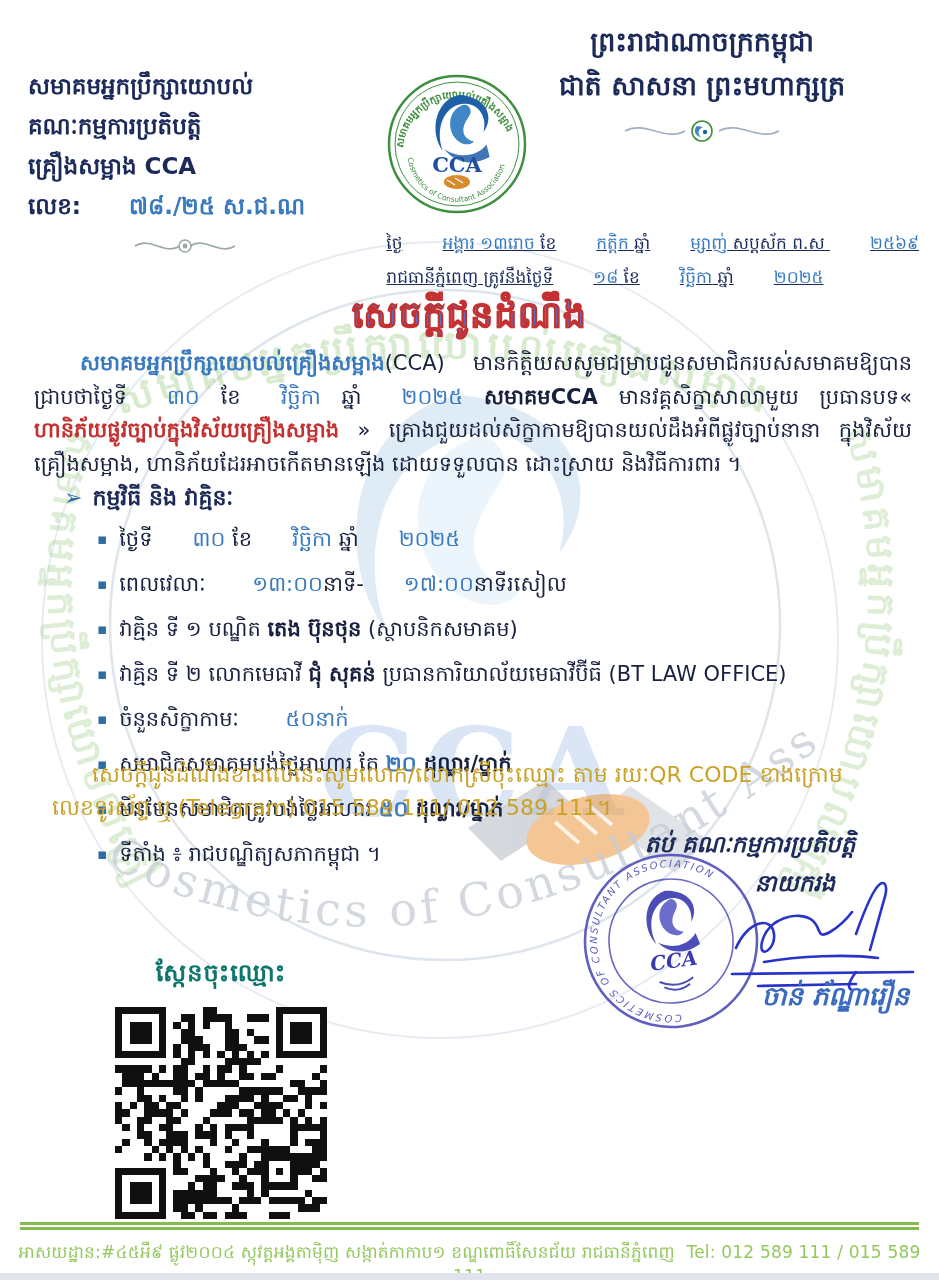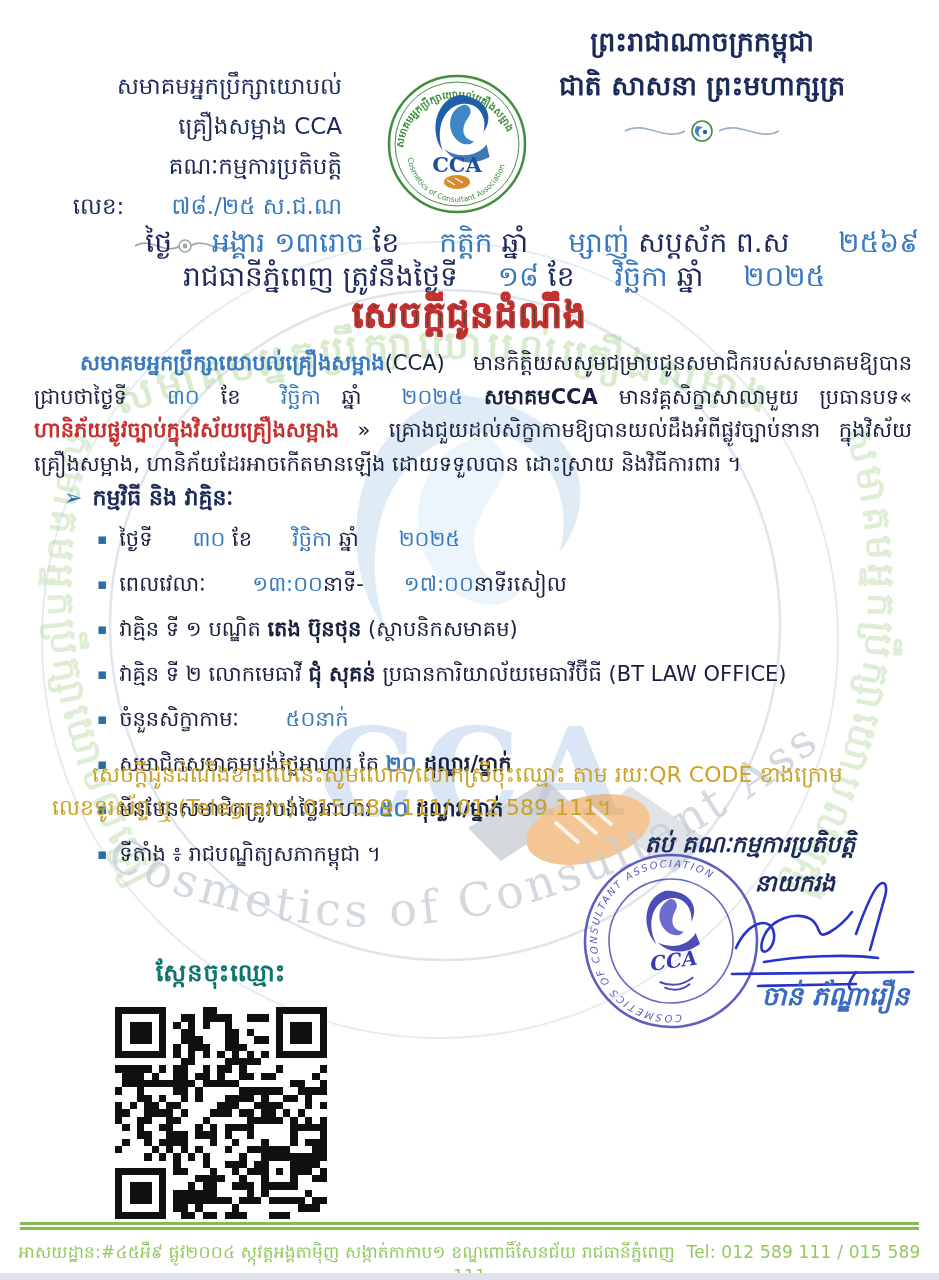--- a/index.html
+++ b/index.html
@@ -14,40 +14,40 @@
   }
   *{margin:0;padding:0;box-sizing:border-box;}
   body{background:#888;font-family:"DejaVu Sans", sans-serif;}
   .page{
     position:relative;width:939px;height:1280px;margin:0 auto;
     background:#ffffff;overflow:hidden;color:var(--ink);
   }
   .wm{position:absolute;inset:0;pointer-events:none;}
   
   .hdr-left{
-    position:absolute;left:28px;top:66px;width:314px;text-align:right;
-    color:var(--navy);font-size:23px;font-weight:400;line-height:40px;
+    position:absolute;left:28px;top:66px;width:314px;text-align:left;
+    color:var(--navy);font-size:23px;font-weight:700;line-height:40px;
   }
   .hdr-left .ref{font-size:23px;}
   .flourish{display:block;margin:8px auto 0;}
   .hdr-right{
     position:absolute;right:14px;top:20px;width:446px;text-align:center;
     color:var(--navy);font-size:27px;font-weight:700;line-height:44px;
   }
   .logo-badge{position:absolute;left:383px;top:72px;width:148px;height:144px;}
   
   .date-block{
-    position:absolute;right:20px;top:226px;text-align:center;
-    font-size:28px;line-height:34px;color:var(--navy);font-weight:500;
+    position:absolute;right:20px;top:226px;text-align:left;
+    font-size:17px;line-height:34px;color:var(--navy);font-weight:500;text-decoration:underline;
   }
   .date-block .l2{padding-right:56px;}
   
   .doc-title{
     position:absolute;left:0;top:292px;width:100%;text-align:center;
-    font-size:36px;font-weight:800;letter-spacing:1px;color:#14532d;
+    font-size:36px;font-weight:800;letter-spacing:1px;color:#3b82f6;
     -webkit-text-stroke:1.2px #c53030;
     text-shadow:0 0 1px #c53030;
   }
   
   .body-par{
     position:absolute;left:34px;top:347px;width:878px;
     font-size:21px;line-height:33.5px;text-align:justify;text-indent:46px;
     color:var(--ink);
   }
   .p .blue{color:var(--accent);margin-left:40px;}
@@ -132,22 +132,22 @@
       <textPath href="#arcLeftG">សមាគមអ្នកប្រឹក្សាយោបល់គ្រឿងសម្អាង</textPath>
     </text>
 
     <text font-family="DejaVu Serif, serif" font-size="46" fill="#c6cdd6" opacity="0.75" letter-spacing="4">
       <textPath href="#arcGray">Cosmetics of Consultant Association</textPath>
     </text>
   </svg>
 
   <div class="hdr-left">
     <div>សមាគមអ្នកប្រឹក្សាយោបល់</div>
+    <div>គណៈកម្មការប្រតិបត្តិ</div>
     <div>គ្រឿងសម្អាង CCA</div>
-    <div>គណៈកម្មការប្រតិបត្តិ</div>
     <div class="ref p"><span>លេខ: </span><span class="blue">៧៨./២៥ ស.ជ.ណ</span></div>
     <svg class="flourish" width="110" height="24" viewBox="0 0 110 24">
       <path d="M5,12 C20,2 35,22 50,12 M60,12 C75,2 90,22 105,12" stroke="#9aa8a4" stroke-width="1.6" fill="none"></path>
       <circle cx="55" cy="12" r="6" fill="none" stroke="#9aa8a4" stroke-width="1.6"></circle>
       <circle cx="55" cy="12" r="2.4" fill="#9aa8a4"></circle>
     </svg>
   </div>
 
   <svg class="logo-badge" viewBox="0 0 148 144">
     <defs>

